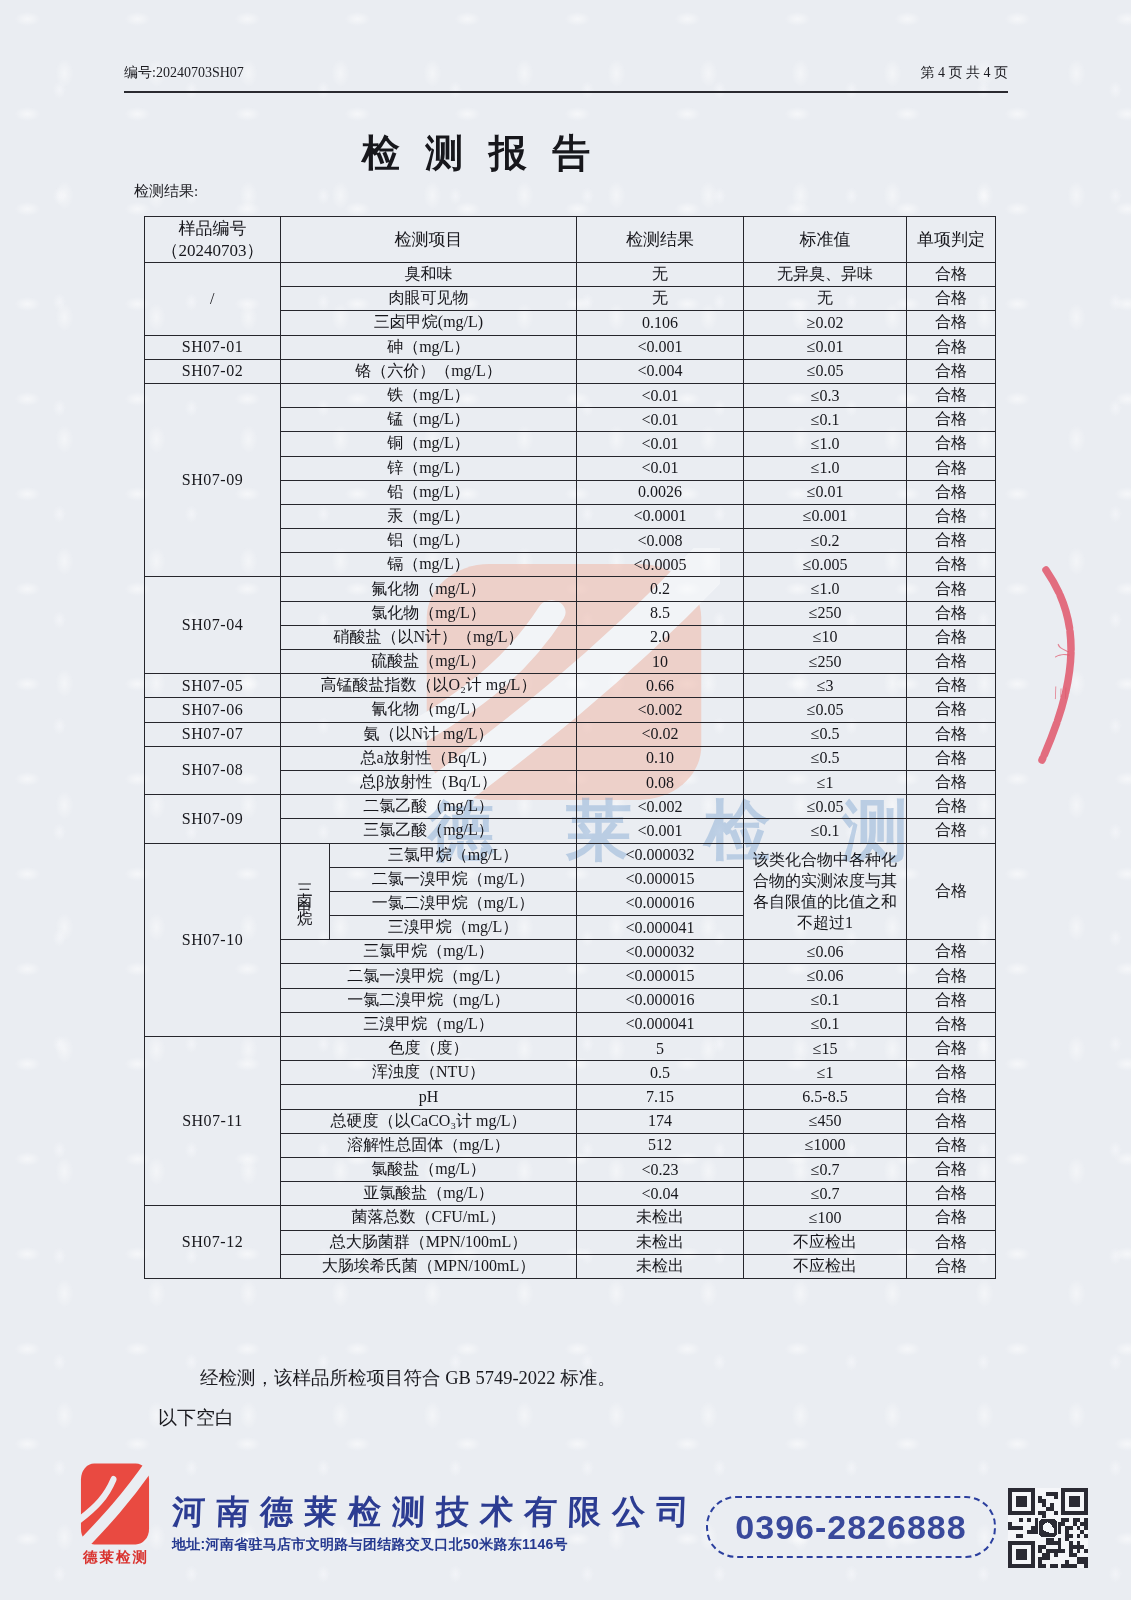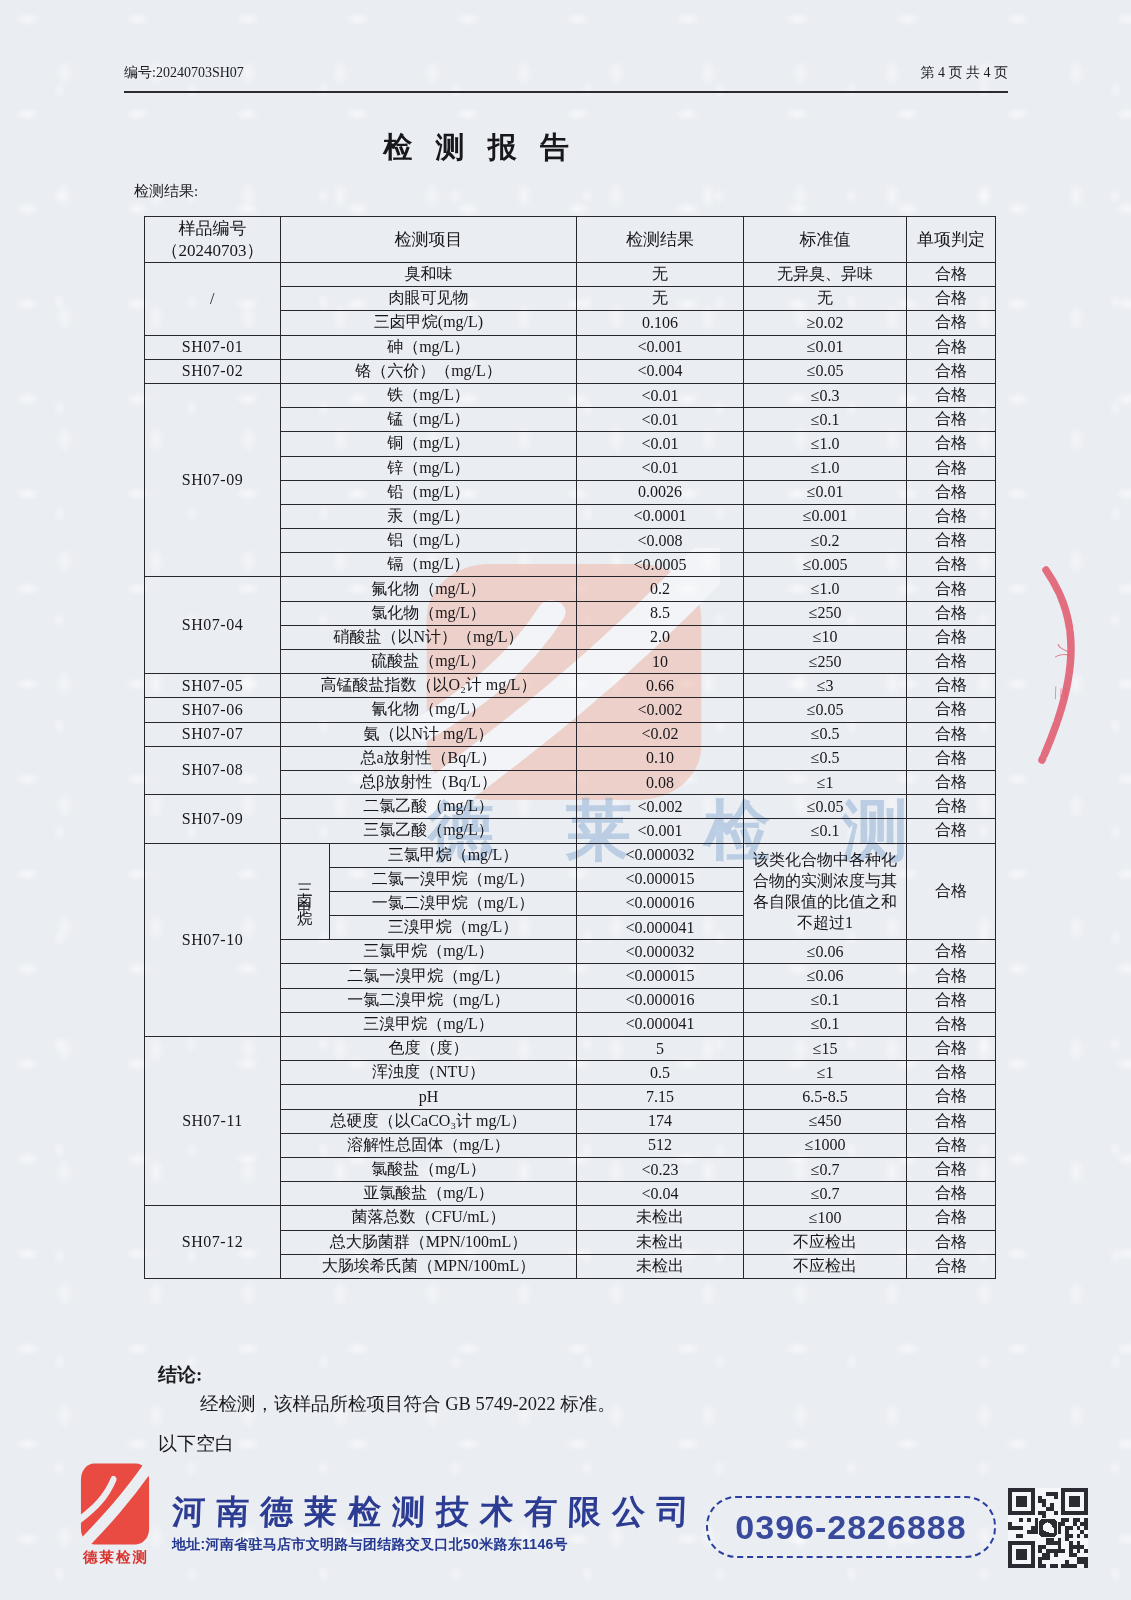--- a/index.html
+++ b/index.html
@@ -9,21 +9,21 @@
     background-image:
       radial-gradient(ellipse 20px 11px at 25% 20%, rgba(255,255,255,.55) 0%, rgba(255,255,255,0) 65%),
       radial-gradient(ellipse 14px 22px at 70% 60%, rgba(255,255,255,.45) 0%, rgba(255,255,255,0) 65%),
       radial-gradient(ellipse 11px 15px at 45% 85%, rgba(248,249,252,.55) 0%, rgba(255,255,255,0) 60%);
     background-size:110px 95px, 92px 122px, 132px 106px;}
   
   .doc-header{position:absolute;left:124px;top:64px;width:884px;
     border-bottom:2.2px solid #2a2a30;padding-bottom:9px;
     display:flex;justify-content:space-between;align-items:flex-end;font-size:14px;}
   .doc-title{position:absolute;left:0;top:128px;width:960px;text-align:center;
-    font-size:29px;font-weight:700;letter-spacing:8px;color:#17171c;}
+    font-size:38px;font-weight:700;letter-spacing:8px;color:#17171c;}
   .results-label{position:absolute;left:134px;top:182px;font-size:15px;font-weight:400;}
   
   .wm-logo{position:absolute;left:408px;top:548px;width:312px;height:268px;opacity:.5;z-index:1;}
   .wm-text{position:absolute;left:428px;top:786px;z-index:1;font-size:66px;font-weight:700;
     letter-spacing:72px;white-space:nowrap;color:rgba(116,158,205,.40);}
   
   .table-wrap{position:absolute;left:144px;top:216px;width:851px;z-index:2;}
   table.results{border-collapse:collapse;table-layout:fixed;width:851px;}
   .results th,.results td{border:1.5px solid #26262c;text-align:center;vertical-align:middle;
     padding:0 2px;font-size:16px;font-weight:400;color:#17171c;overflow:hidden;}
@@ -366,21 +366,20 @@
       </table>
   </div>
 
   <svg class="seal" viewBox="0 0 119 225">
     <path d="M34,18 C64,62 72,114 30,208" stroke="#e0566b" stroke-width="7.5" fill="none" stroke-linecap="round" stroke-dasharray="26 3 34 4 18 3 40 3" opacity="0.85"></path>
     <text x="48" y="92" font-size="15" fill="#e0566b" opacity="0.7" transform="rotate(104 48 92)">八</text>
     <text x="44" y="134" font-size="14" fill="#e0566b" opacity="0.65" transform="rotate(92 44 134)">三</text>
   </svg>
 
   <div class="conclusion">
-    <div class="c-label">结论:</div>
     <div class="c-text">经检测，该样品所检项目符合 GB 5749-2022 标准。</div>
     <div class="c-blank">以下空白</div>
   </div>
 
   <div class="footer">
     <svg class="logo" viewBox="0 0 100 100" preserveAspectRatio="none">
       <rect x="4" y="4" width="92" height="92" rx="18" fill="#e94a41"></rect>
       <path d="M0,102 C34,72 62,48 100,2" stroke="#eaedf2" stroke-width="14" fill="none" stroke-linecap="round"></path>
       <path d="M2,68 C24,54 38,42 48,22" stroke="#eaedf2" stroke-width="8" fill="none" stroke-linecap="round"></path>
     </svg>

